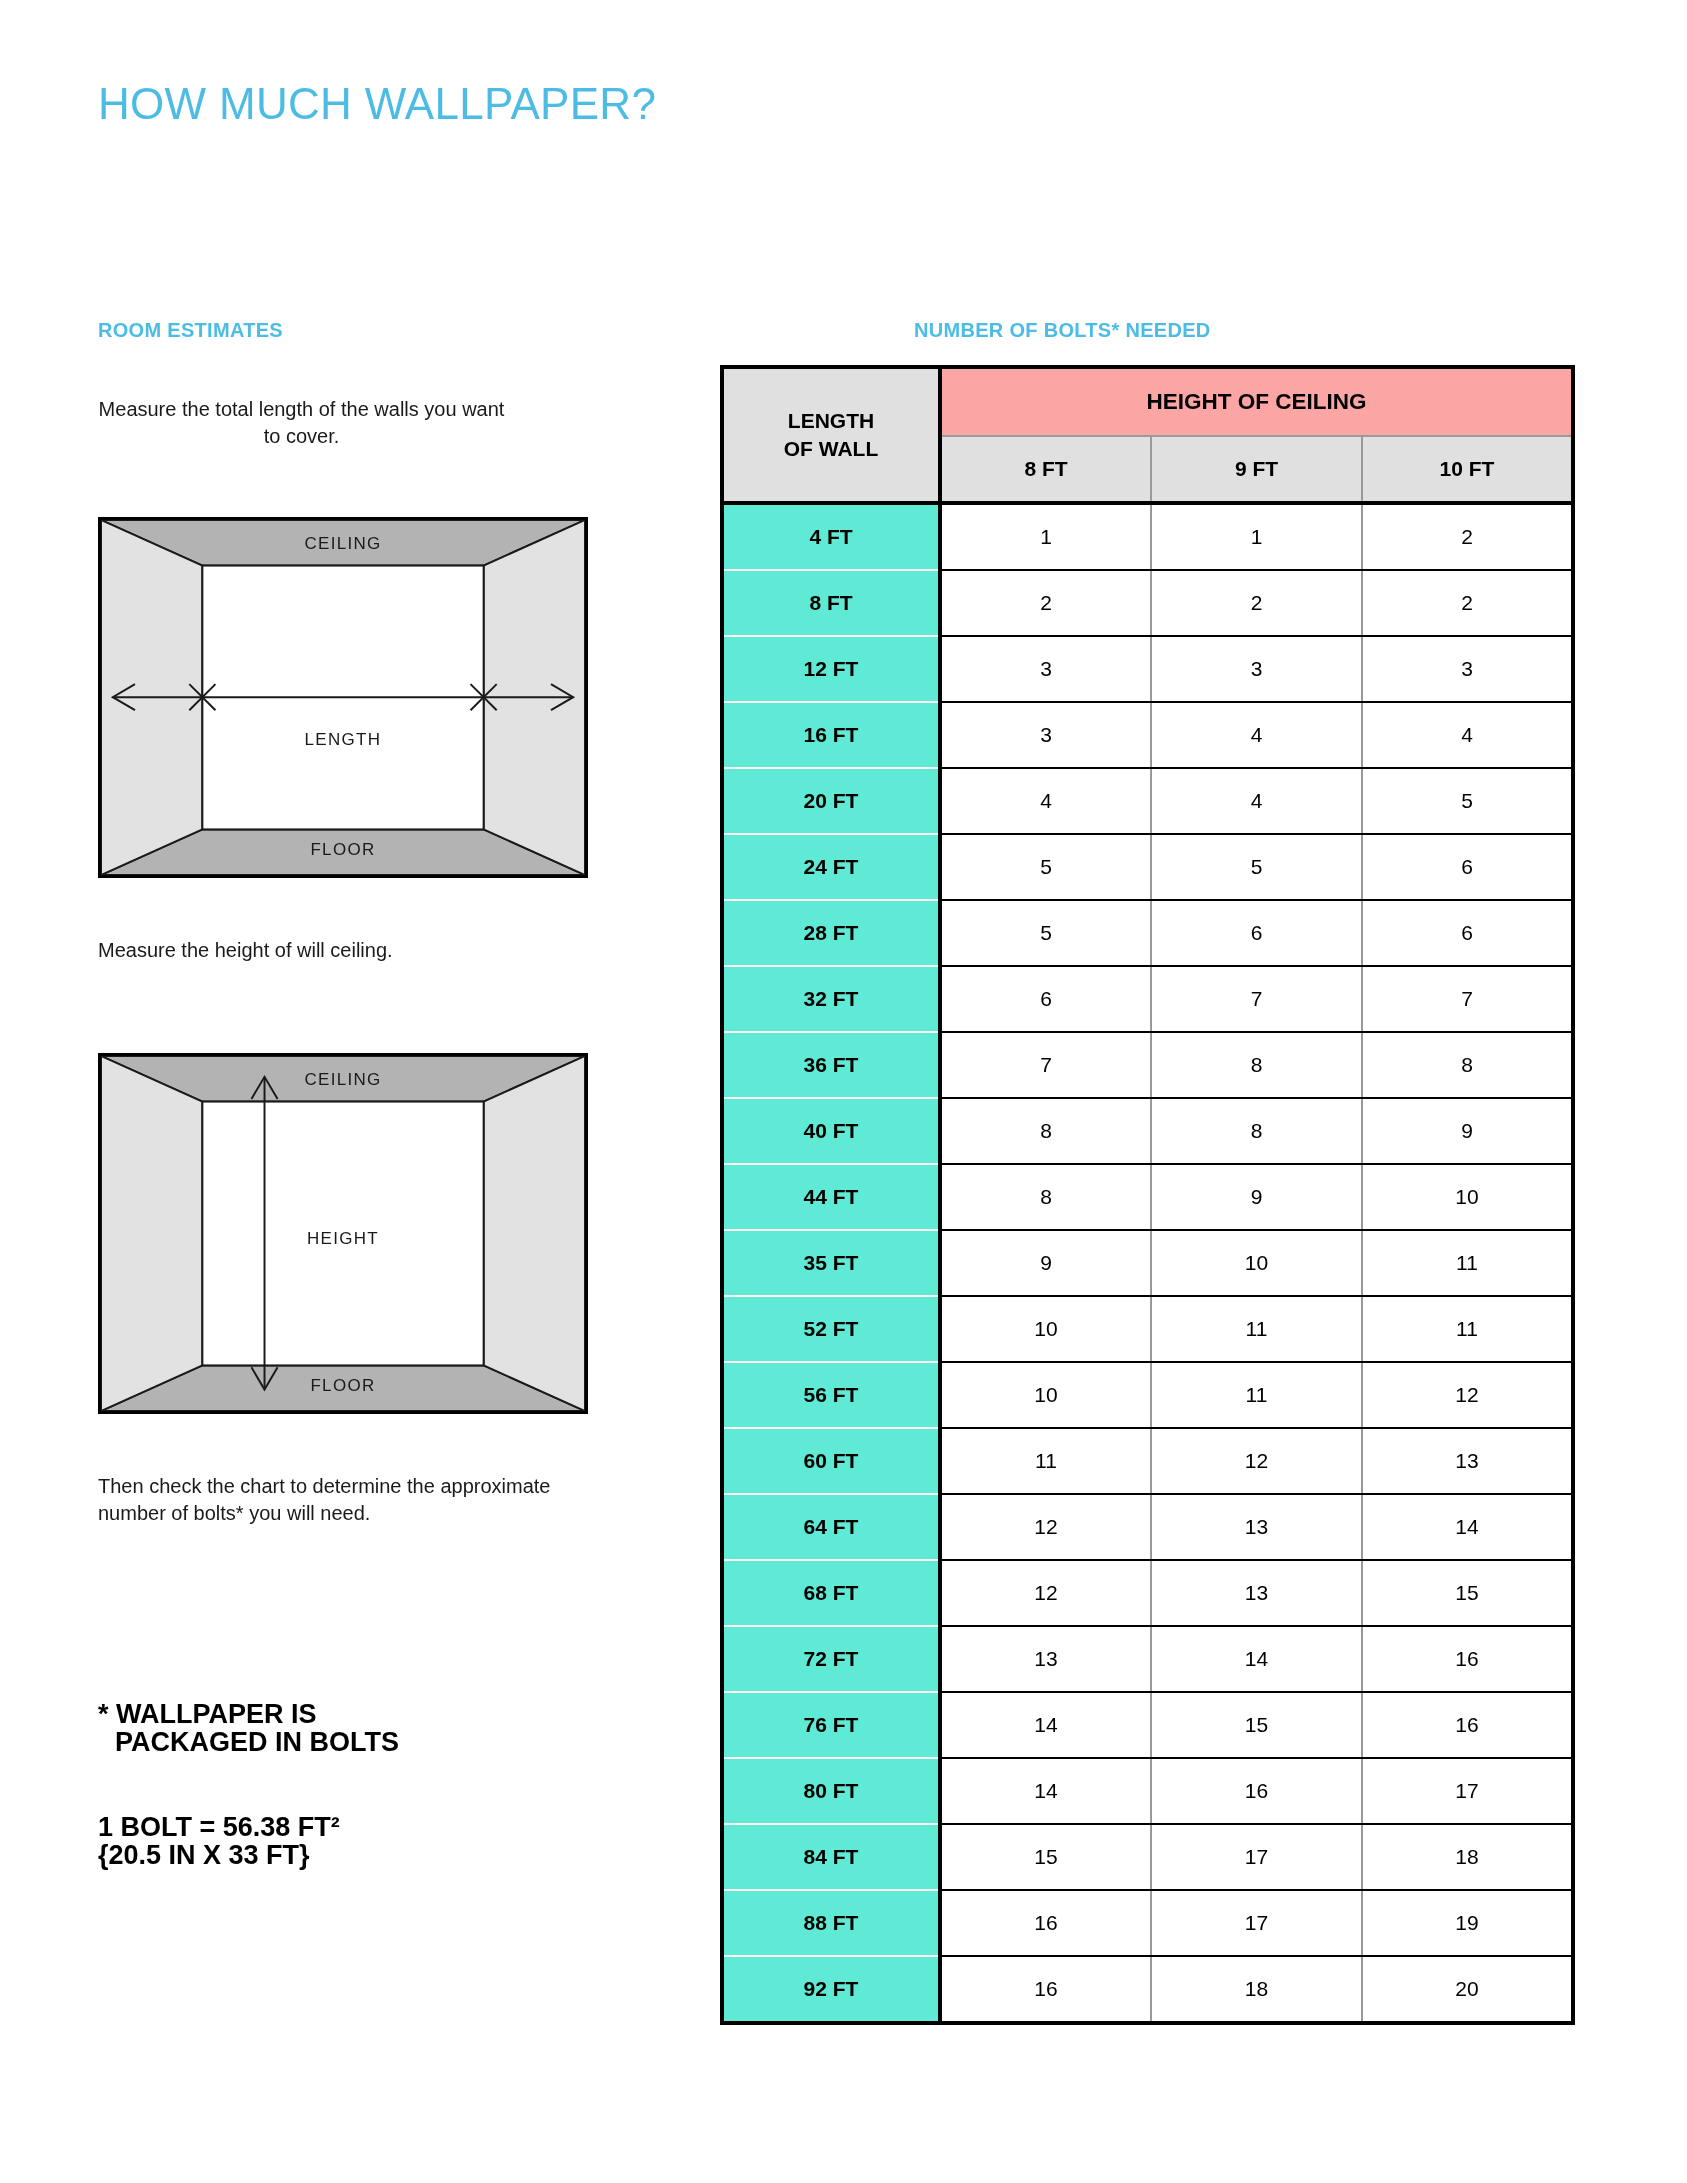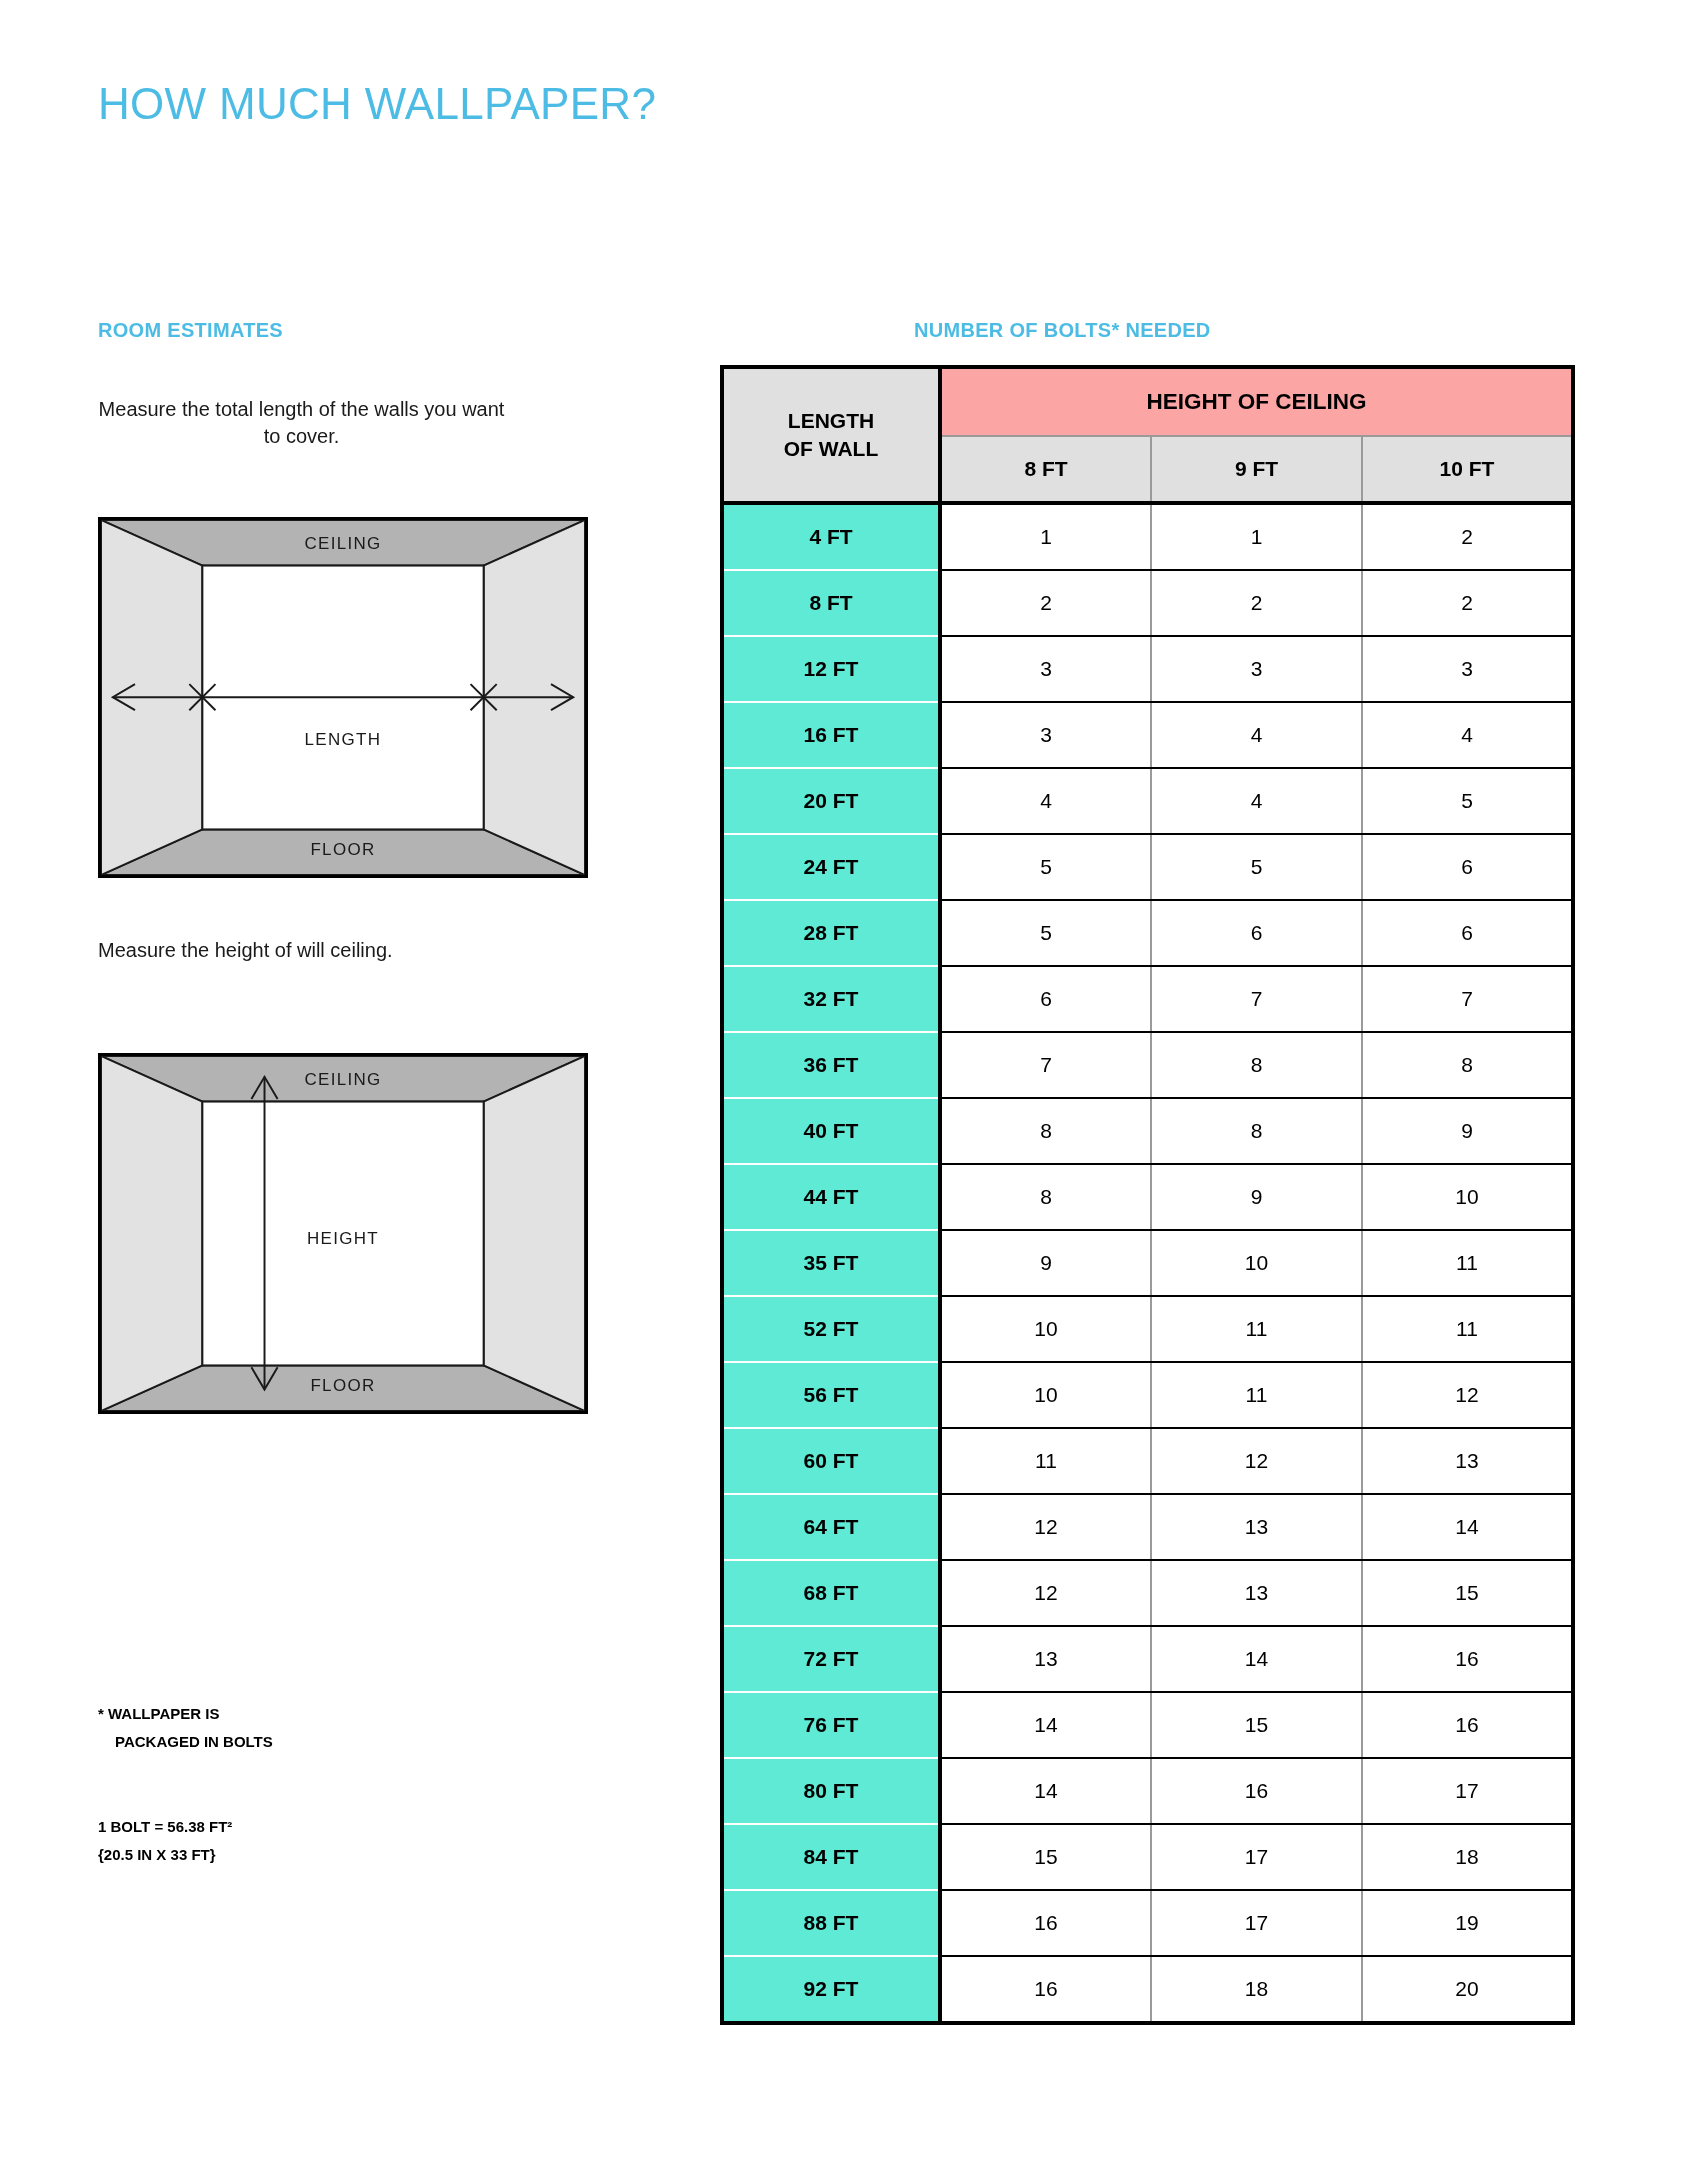--- a/index.html
+++ b/index.html
@@ -50,21 +50,21 @@
     font-size: 20px;
     line-height: 26.5px;
     color: #1a1a1a;
   }
   #para-measure-length { left: 90px; top: 396px; width: 423px; text-align: center; }
   #para-measure-height { left: 98px; top: 937px; width: 423px; }
   #para-check-chart { left: 98px; top: 1473px; width: 476px; }
 
   .note-block {
     position: absolute;
-    font-size: 15px;
+    font-size: 27px;
     font-weight: bold;
     line-height: 28px;
     color: #000;
   }
   #note-packaged { left: 98px; top: 1700px; width: 463px; }
   #note-packaged .line2 { padding-left: 17px; display: block; }
   #note-bolt-size { left: 98px; top: 1813px; width: 463px; }
 
   
   .room-figure {
@@ -225,20 +225,21 @@
       <line x1="250" y1="32" x2="250" y2="512" stroke="#1a1a1a" stroke-width="3"></line>
       <polyline points="230,66 250,32 270,66" fill="none" stroke="#1a1a1a" stroke-width="3"></polyline>
       <polyline points="230,478 250,512 270,478" fill="none" stroke="#1a1a1a" stroke-width="3"></polyline>
 
       <text class="fig-label fig-label-center" x="370" y="44">CEILING</text>
       <text class="fig-label fig-label-center" x="370" y="514">FLOOR</text>
       <text class="fig-label fig-label-center" x="370" y="288">HEIGHT</text>
     </svg>
   </div>
 
+  <div class="body-text" id="para-check-chart">Then check the chart to determine the approximate number of bolts* you will need.</div>
 
   <div class="note-block" id="note-packaged">
     <span>* WALLPAPER IS</span>
     <span class="line2">PACKAGED IN BOLTS</span>
   </div>
 
   <div class="note-block" id="note-bolt-size">
     <span>1 BOLT = 56.38 FT²</span><br>
     <span>{20.5 IN X 33 FT}</span>
   </div>

